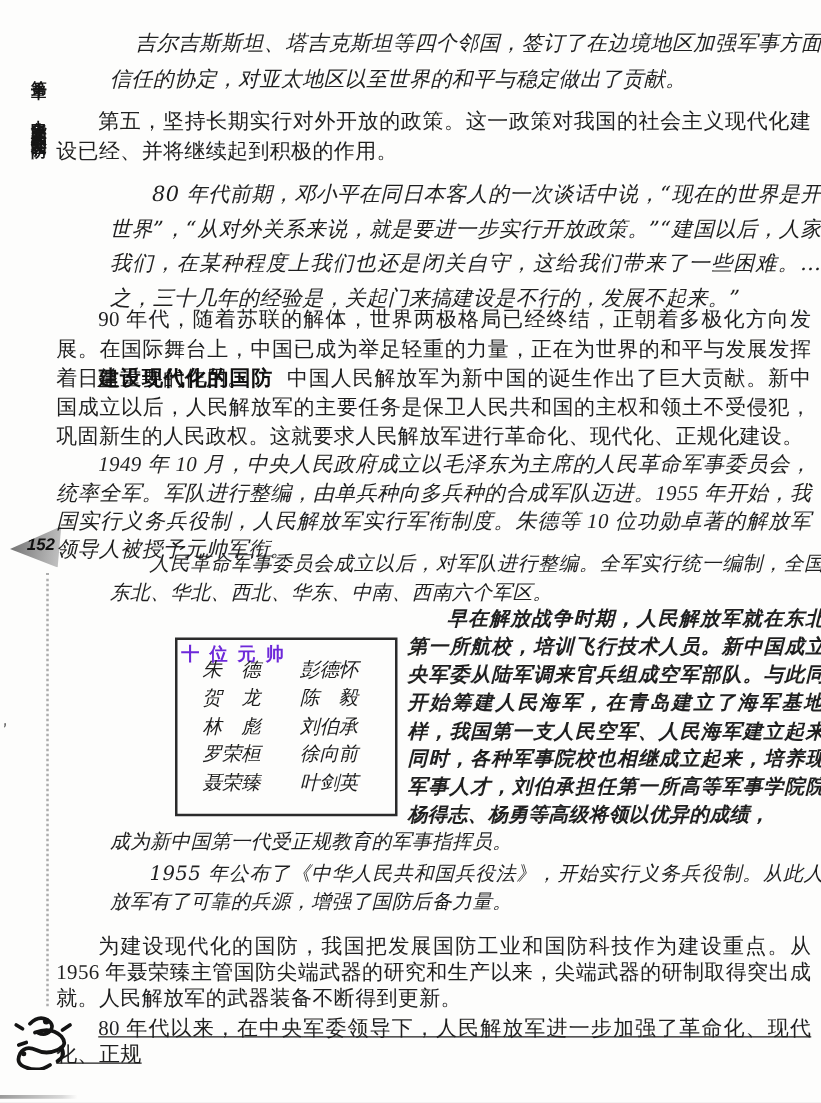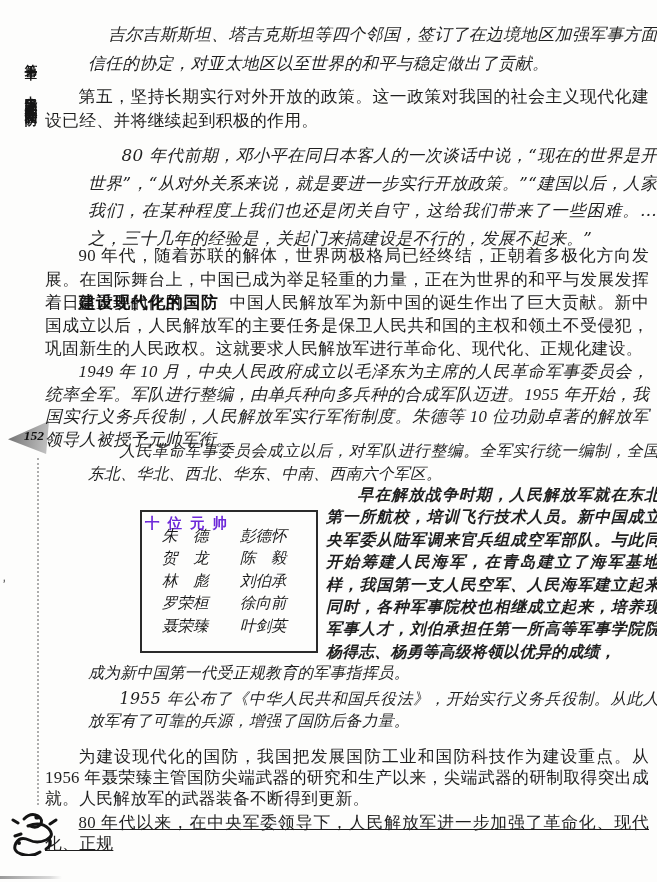--- a/index.html
+++ b/index.html
@@ -28,21 +28,21 @@
   #chapter-heading .part2 { margin-inline-start:12px; }
 
   
   #page-number-badge {
     position:absolute; left:8px; top:421px; width:41px; height:33px;
     background:linear-gradient(100deg,#6f6f6f 0%,#9f9f9f 55%,#c6c6c6 100%);
     clip-path:polygon(0% 55%, 100% 0%, 93% 100%);
   }
   #page-number-badge span {
     position:absolute; right:5px; top:7px;
-    font-family:Liberation Serif, serif;
+    font-family:Liberation Sans, sans-serif;
     font-weight:700; font-style:italic; font-size:13.5px; color:#101010;
   }
   #fold-line {
     position:absolute; left:37px; top:458px; height:347px; width:0;
     border-left:2px dotted #adadad;
   }
   #scan-speck { position:absolute; left:3px; top:577px; font-size:13px; color:#555;
     font-family:"DejaVu Serif",serif; transform:rotate(-15deg); }
   #bottom-scan-streak {
     position:absolute; left:0; top:876px; width:62px; height:3px;

